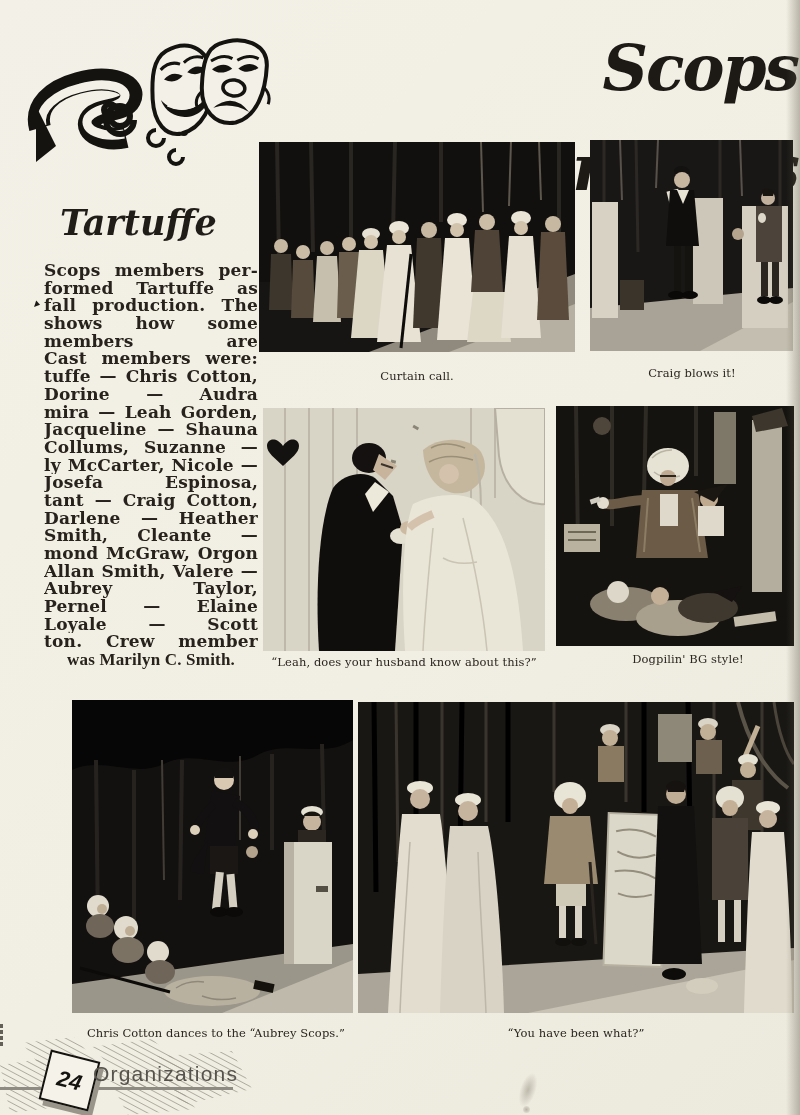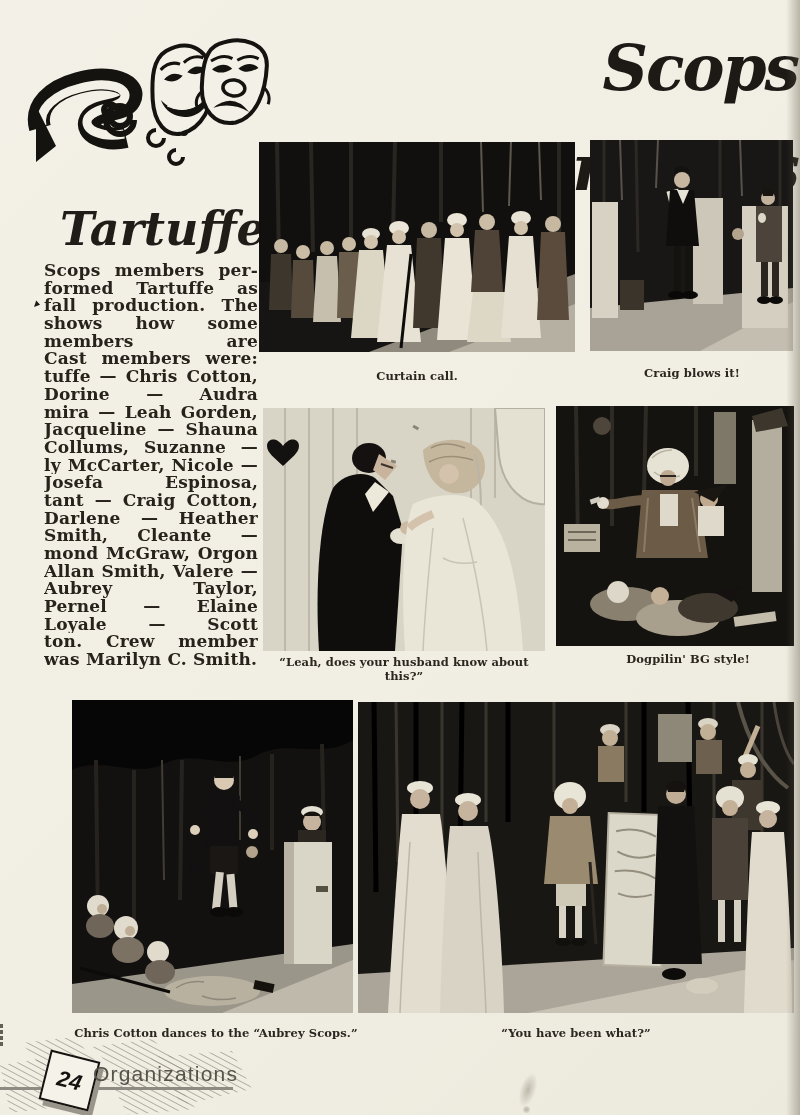--- a/index.html
+++ b/index.html
@@ -13,46 +13,46 @@
   .masks{position:absolute;left:26px;top:10px;width:256px;height:168px;}
   .page-title{
     position:absolute;top:18px;right:2px;width:450px;height:100px;
     font-family:"DejaVu Serif", serif;font-style:italic;font-weight:bold;
     font-size:63px;line-height:100px;text-align:right;color:#1d1a16;letter-spacing:-2px;
   }
   
   .article-heading{
     position:absolute;left:60px;top:202px;width:200px;
     font-family:"DejaVu Serif", serif;font-style:italic;font-weight:bold;
-    font-size:46px;color:#201c17;letter-spacing:0px;
+    font-size:35px;color:#201c17;letter-spacing:0px;
   }
   .article-body{
     position:absolute;left:44px;top:262px;width:214px;
     font-weight:bold;font-size:17px;color:#27221b;letter-spacing:0.2px;
   }
   .tline{height:17.7px;line-height:17.7px;text-align:justify;overflow:hidden;}
   .tline::after{content:"";display:inline-block;width:100%;height:0;}
-  .tline.last{text-align:left;}
+  .tline.last{text-align:center;font-family:Liberation Serif, serif;}
   .tline.last::after{display:none;}
   .margin-mark{
     position:absolute;left:35px;top:301px;width:0;height:0;
     border-left:5px solid #1c1916;border-top:3px solid transparent;border-bottom:4px solid transparent;
     transform:rotate(18deg);
   }
   
   .photo{position:absolute;}
   .photo svg{display:block;width:100%;height:100%;}
   #ph-curtain{left:259px;top:142px;width:316px;height:210px;}
   #ph-craig{left:590px;top:140px;width:203px;height:211px;}
   #ph-leah{left:263px;top:408px;width:282px;height:243px;}
   #ph-dogpile{left:556px;top:406px;width:238px;height:240px;}
   #ph-chris{left:72px;top:700px;width:281px;height:313px;}
   #ph-what{left:358px;top:702px;width:436px;height:311px;}
   .caption{
-    position:absolute;font-family:"DejaVu Serif", serif;font-weight:bold;
+    position:absolute;font-family:"DejaVu Serif", serif;font-weight:normal;
     font-size:11.5px;color:#2b2620;text-align:center;letter-spacing:0.1px;
   }
   #cap-curtain{left:259px;top:369px;width:316px;}
   #cap-craig{left:586px;top:366px;width:212px;}
   #cap-leah{left:258px;top:655px;width:292px;}
   #cap-dogpile{left:568px;top:652px;width:240px;}
   #cap-chris{left:66px;top:1026px;width:300px;}
   #cap-what{left:358px;top:1026px;width:436px;}
   
   .footer-hatch{position:absolute;left:0;top:1035px;width:262px;height:80px;}

